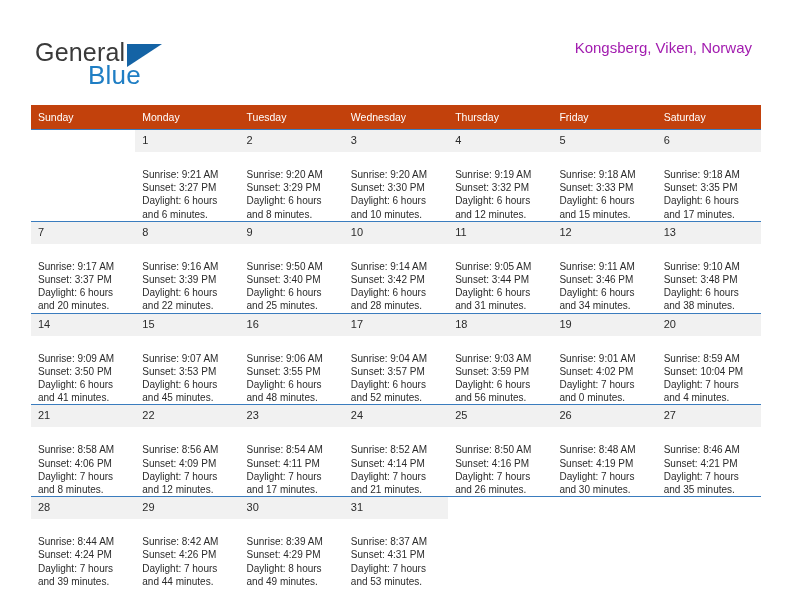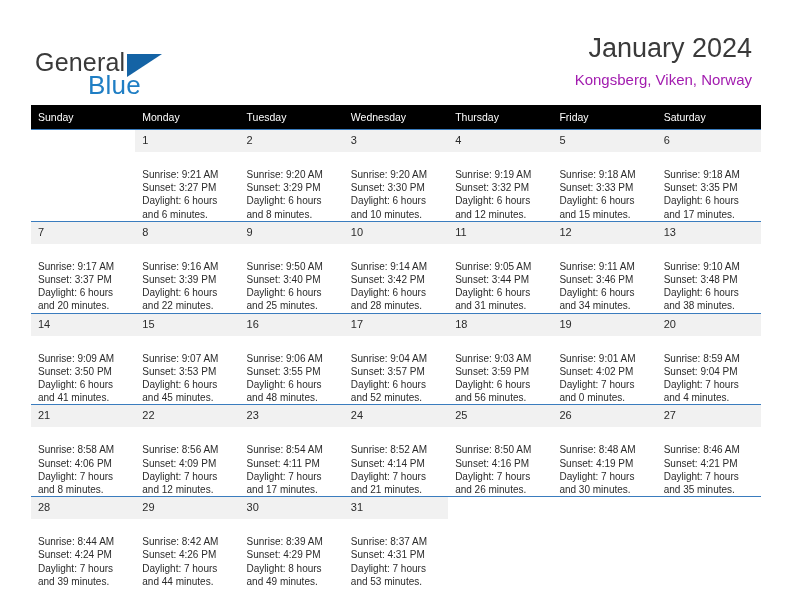--- a/index.html
+++ b/index.html
@@ -10,21 +10,21 @@
     color:#2b2b2b;
     overflow:hidden;
   }
   .page{position:relative;width:792px;height:612px;}
 
   
   .header{
     position:absolute;left:0;top:0;width:792px;height:100px;
   }
   .logo{
-    position:absolute;left:35px;top:48px;width:180px;height:52px;
+    position:absolute;left:35px;top:38px;width:180px;height:52px;
   }
   .logo-general{
     position:absolute;left:0;top:0;
     font-size:25px;line-height:29px;
     color:#3a3a3a;letter-spacing:.2px;
   }
   .logo-blue{
     position:absolute;left:53px;top:23px;
     font-size:26px;line-height:29px;
     color:#1f7ec4;letter-spacing:.2px;
@@ -50,21 +50,21 @@
   }
 
   
   .cal{
     position:absolute;left:31px;top:105px;
     width:730px;
     border-collapse:collapse;
     table-layout:fixed;
   }
   .cal th{
-    background:#000000;
+    background:#c2410c;
     color:#ffffff;
     font-size:10.5px;
     font-weight:400;
     text-align:left;
     padding:6px 0 6px 7px;
     height:10px;
   }
   .cal td{
     width:104.28px;
     vertical-align:top;
@@ -99,21 +99,20 @@
 
   <div class="header">
 
     <div class="logo">
       <span class="logo-general">General</span>
       <span class="logo-triangle"></span>
       <span class="logo-blue">Blue</span>
     </div>
 
     <div class="title-block">
-      <div class="cal-title">January 2024</div>
       <div class="cal-subtitle">Kongsberg, Viken, Norway</div>
     </div>
 
   </div>
 
   <table class="cal">
     <thead>
       <tr>
         <th>Sunday</th>
         <th>Monday</th>
@@ -280,21 +279,21 @@
             <div class="details">
               <div>Sunrise: 9:01 AM</div>
               <div>Sunset: 4:02 PM</div>
               <div class="daylight">Daylight: 7 hours and 0 minutes.</div>
             </div>
           </td>
           <td>
             <div class="daynum">20</div>
             <div class="details">
               <div>Sunrise: 8:59 AM</div>
-              <div>Sunset: 9:04 PM</div>
+              <div>Sunset: 10:04 PM</div>
               <div class="daylight">Daylight: 7 hours and 4 minutes.</div>
             </div>
           </td>
         </tr>
         <tr class="week">
           <td>
             <div class="daynum">21</div>
             <div class="details">
               <div>Sunrise: 8:58 AM</div>
               <div>Sunset: 4:06 PM</div>

